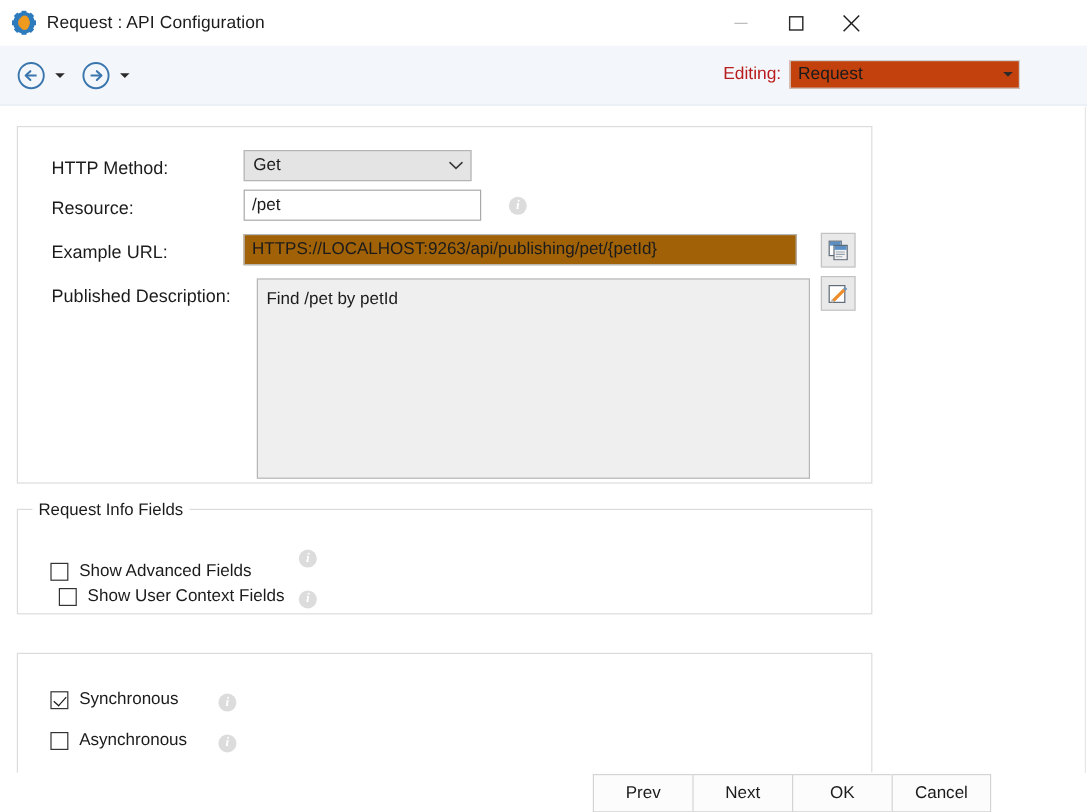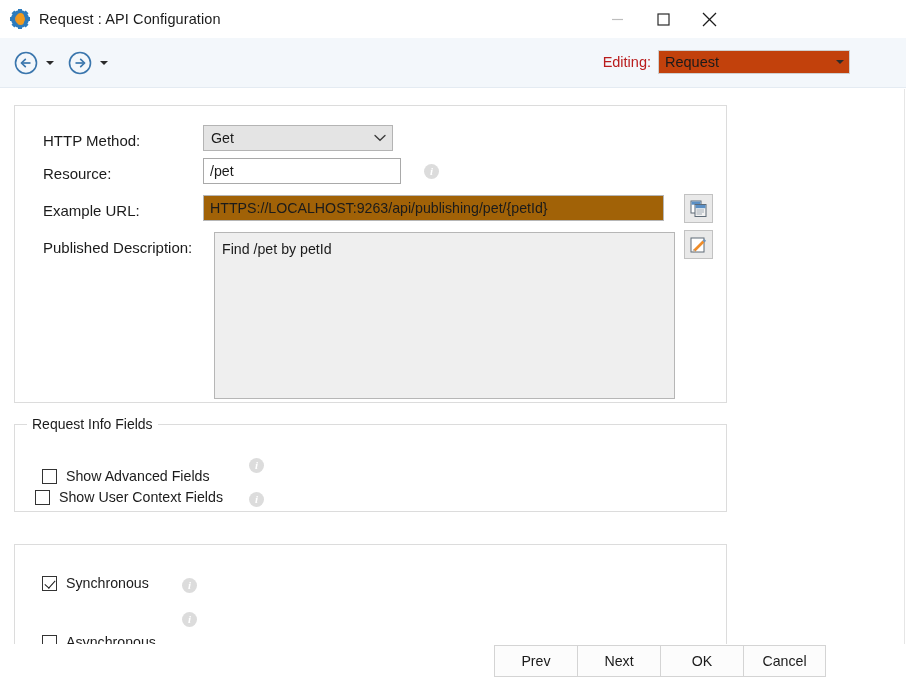--- a/index.html
+++ b/index.html
@@ -410,36 +410,36 @@
 
     <div class="group" style="top:335px; height:88px;">
       <span class="group-title">Request Info Fields</span>
 
       <div class="cb-row" style="left:27px; top:43px;">
         <span class="cbox"></span>
         <span class="cb-label">Show Advanced Fields</span>
       </div>
       <div class="info-icon" style="left:234px; top:33px;">i</div>
 
-      <div class="cb-row" style="left:20px; top:64px;">
+      <div class="cb-row" style="left:34px; top:64px;">
         <span class="cbox"></span>
         <span class="cb-label">Show User Context Fields</span>
       </div>
       <div class="info-icon" style="left:234px; top:67px;">i</div>
     </div>
 
     <div class="group" style="top:455px; height:110px;">
 
       <div class="cb-row" style="left:27px; top:30px;">
         <span class="cbox checked"></span>
         <span class="cb-label">Synchronous</span>
       </div>
       <div class="info-icon" style="left:167px; top:33px;">i</div>
 
-      <div class="cb-row" style="left:27px; top:64px;margin-top:25px;">
+      <div class="cb-row" style="left:27px; top:64px;">
         <span class="cbox"></span>
         <span class="cb-label">Asynchronous</span>
       </div>
       <div class="info-icon" style="left:167px; top:67px;">i</div>
     </div>
 
   </div>
 
   <div class="right-edge"></div>
 

